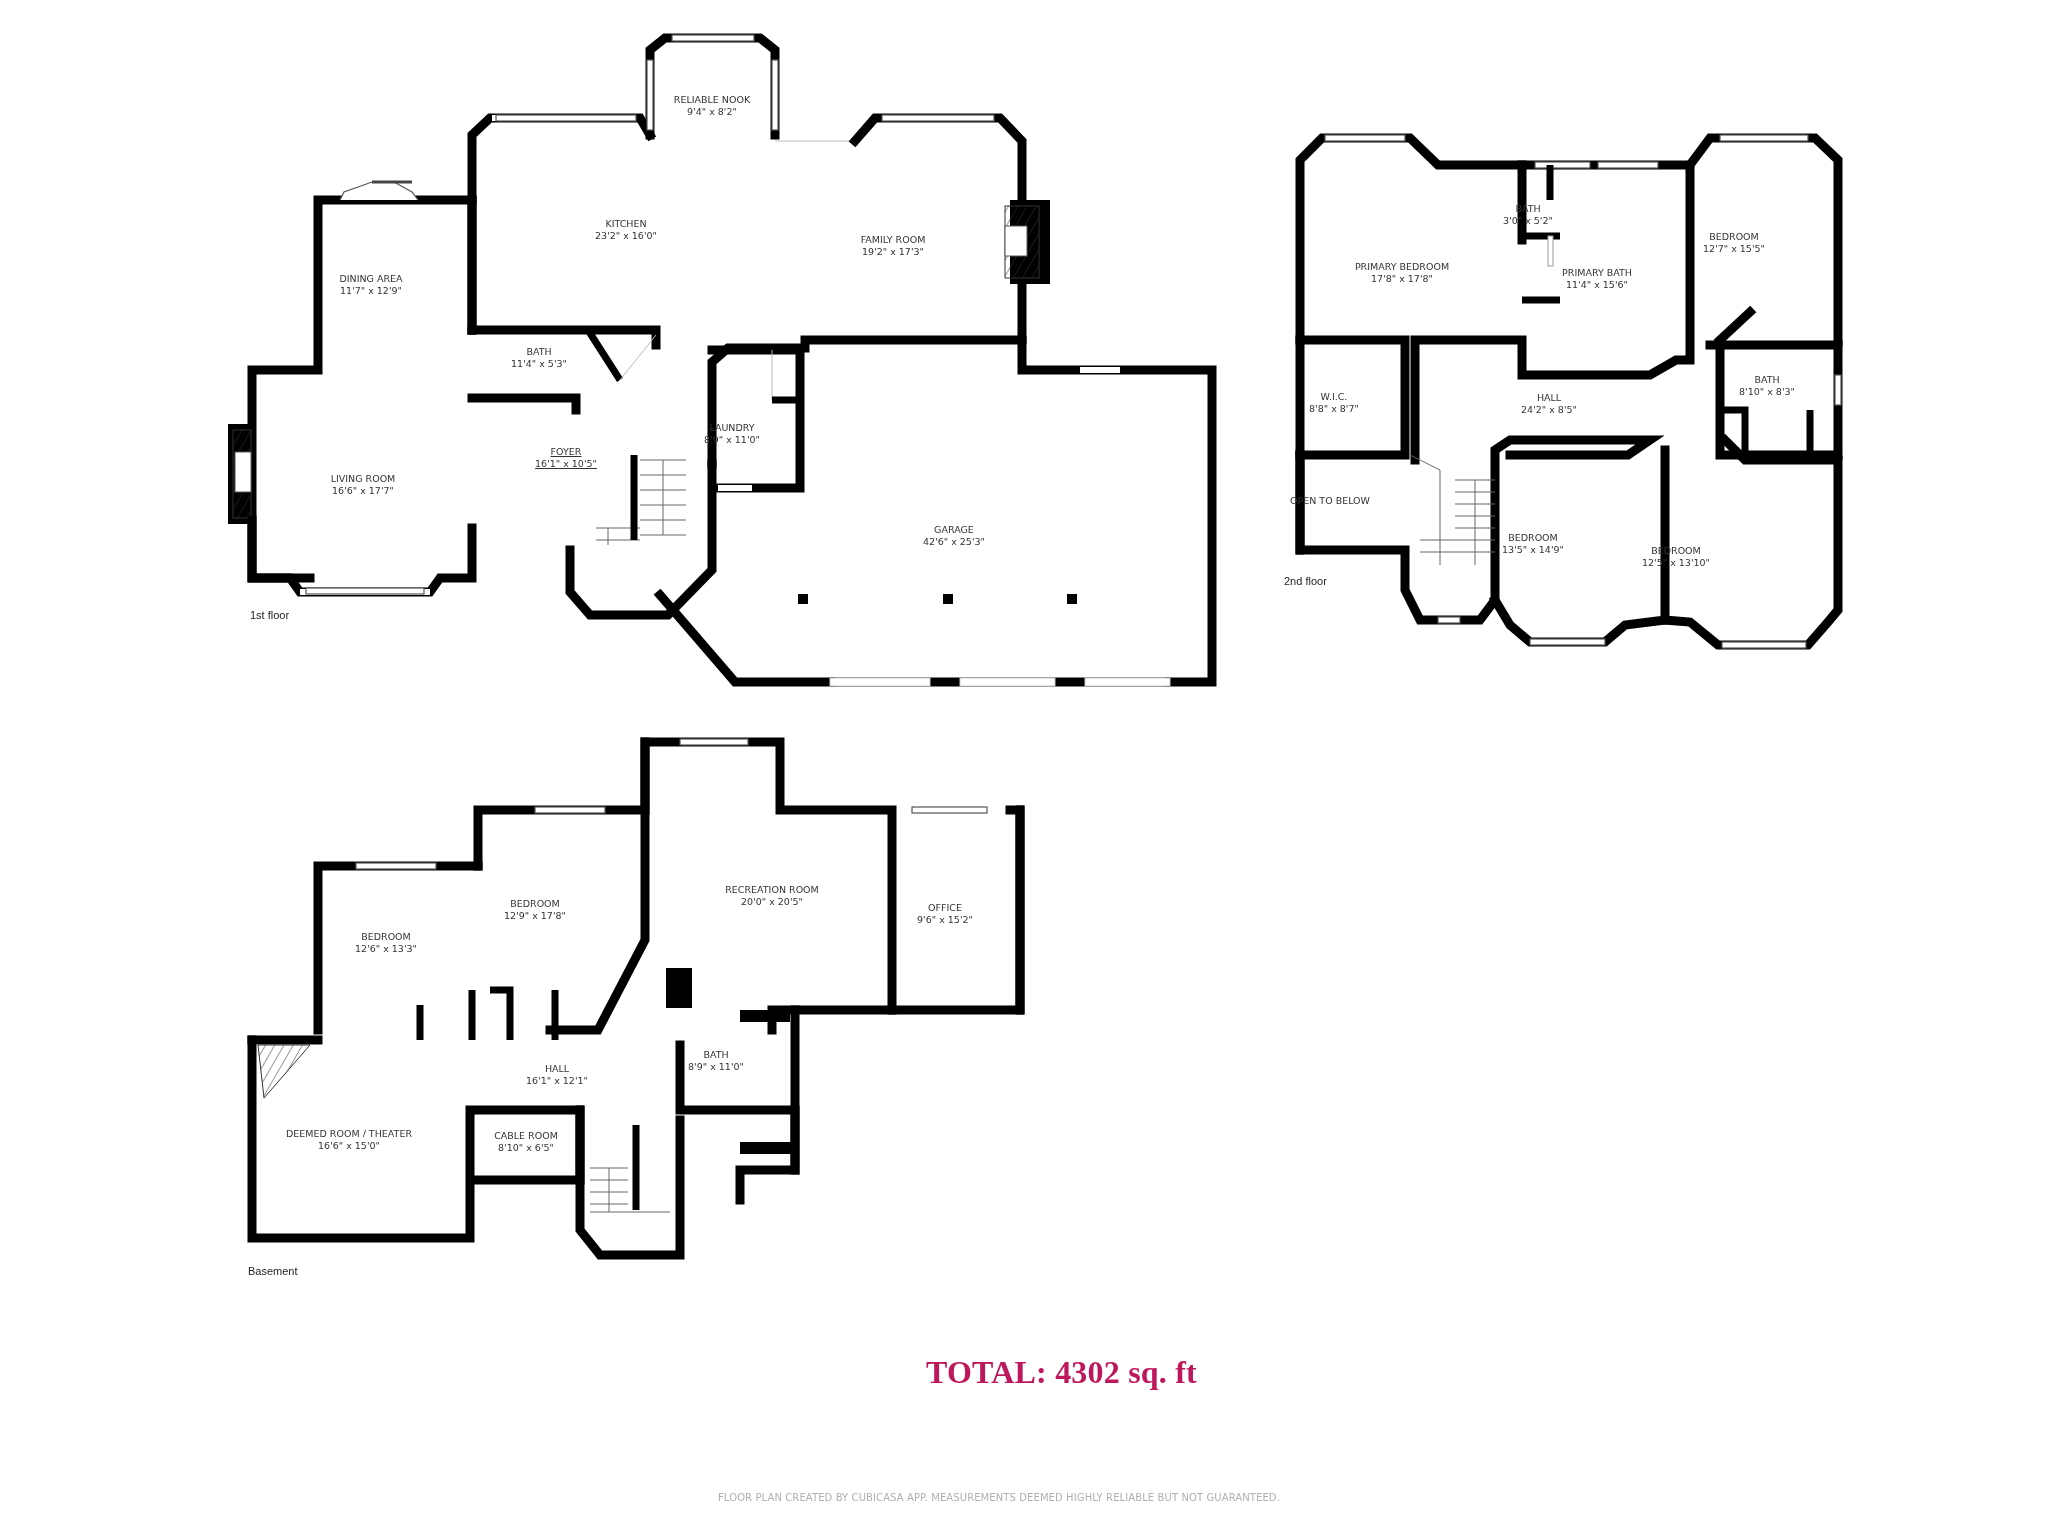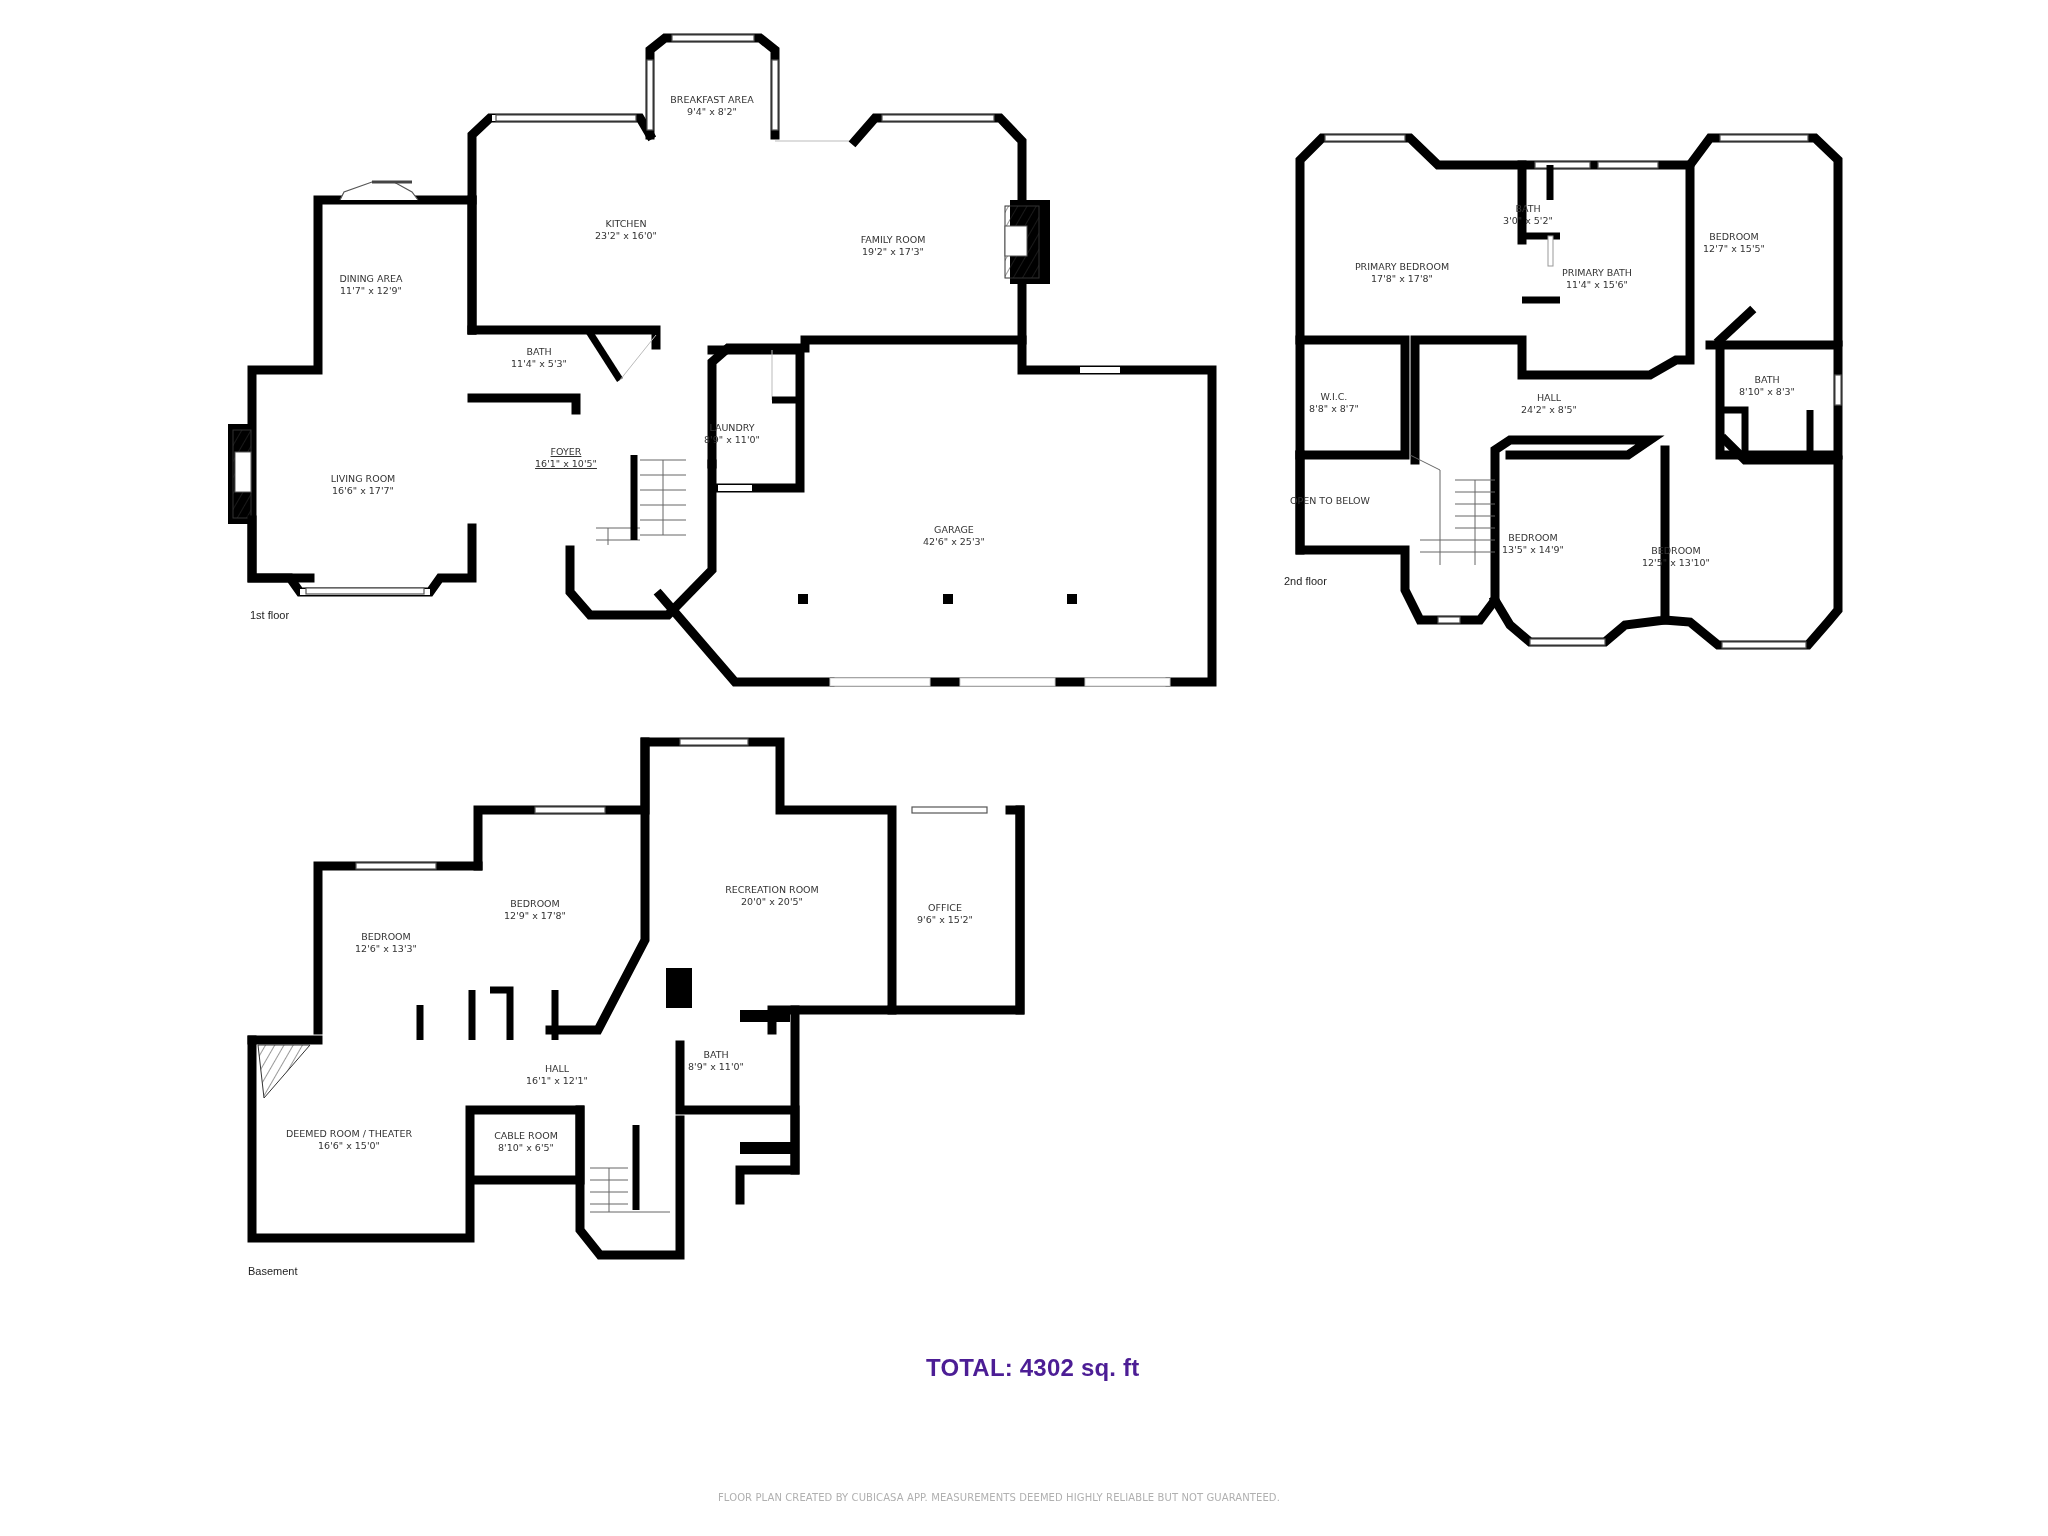--- a/index.html
+++ b/index.html
@@ -6,21 +6,21 @@
   body { width:2048px; height:1536px; position:relative; overflow:hidden; font-family:"DejaVu Sans", sans-serif; }
   svg.plan { position:absolute; left:0; top:0; }
   .wall { fill:none; stroke:#000; stroke-width:9; stroke-linejoin:miter; stroke-linecap:square; }
   .wall-thin { fill:none; stroke:#000; stroke-width:7; }
   .win { fill:#fff; stroke:#555; stroke-width:1.2; }
   .door { fill:none; stroke:#bbb; stroke-width:1; }
   .stair { fill:none; stroke:#666; stroke-width:1; }
   .hatch { fill:url(#hatch); stroke:#333; stroke-width:1; }
   .room-label { position:absolute; transform:translateX(-50%); text-align:center; font-size:9.5px; line-height:12px; color:#333; white-space:nowrap; font-family:"DejaVu Sans", sans-serif; }
   .floor-label { position:absolute; font-size:11px; color:#222; font-family:"Liberation Sans", sans-serif; }
-  .total { position:absolute; left:926px; top:1354px; font-size:24px; font-weight:bold; color:#4c1d95; font-family:Liberation Sans, sans-serif; letter-spacing:0.2px; }
+  .total { position:absolute; left:926px; top:1354px; font-size:32px; font-weight:bold; color:#be185d; font-family:Liberation Serif, serif; letter-spacing:0.2px; }
   .footer { position:absolute; left:718px; top:1492px; font-size:10px; color:#b0b0b0; font-family:"DejaVu Sans", sans-serif; letter-spacing:0.1px; }
 </style>
 </head>
 <body>
 
 <svg class="plan" width="2048" height="1536" viewBox="0 0 2048 1536">
   <defs>
     <pattern id="hatch" width="8" height="8" patternUnits="userSpaceOnUse" patternTransform="rotate(30)">
       <line x1="0" y1="0" x2="0" y2="8" stroke="#333" stroke-width="1"></line>
     </pattern>
@@ -169,21 +169,21 @@
       <line x1="590" y1="1204" x2="628" y2="1204"></line>
       <line x1="590" y1="1212" x2="670" y2="1212"></line>
       <line x1="609" y1="1168" x2="609" y2="1212"></line>
     </g>
     <polyline class="wall-thin" points="636,1125 636,1210"></polyline>
   </g>
 </svg>
 
 <div>
   <div class="room-label" style="left:712px;top:94px;">
-    <div>BREAKFAST AREA</div>
+    <div>RELIABLE NOOK</div>
     <div>9'4" x 8'2"</div>
   </div>
   <div class="room-label" style="left:626px;top:218px;">
     <div>KITCHEN</div>
     <div>23'2" x 16'0"</div>
   </div>
   <div class="room-label" style="left:893px;top:234px;">
     <div>FAMILY ROOM</div>
     <div>19'2" x 17'3"</div>
   </div>

